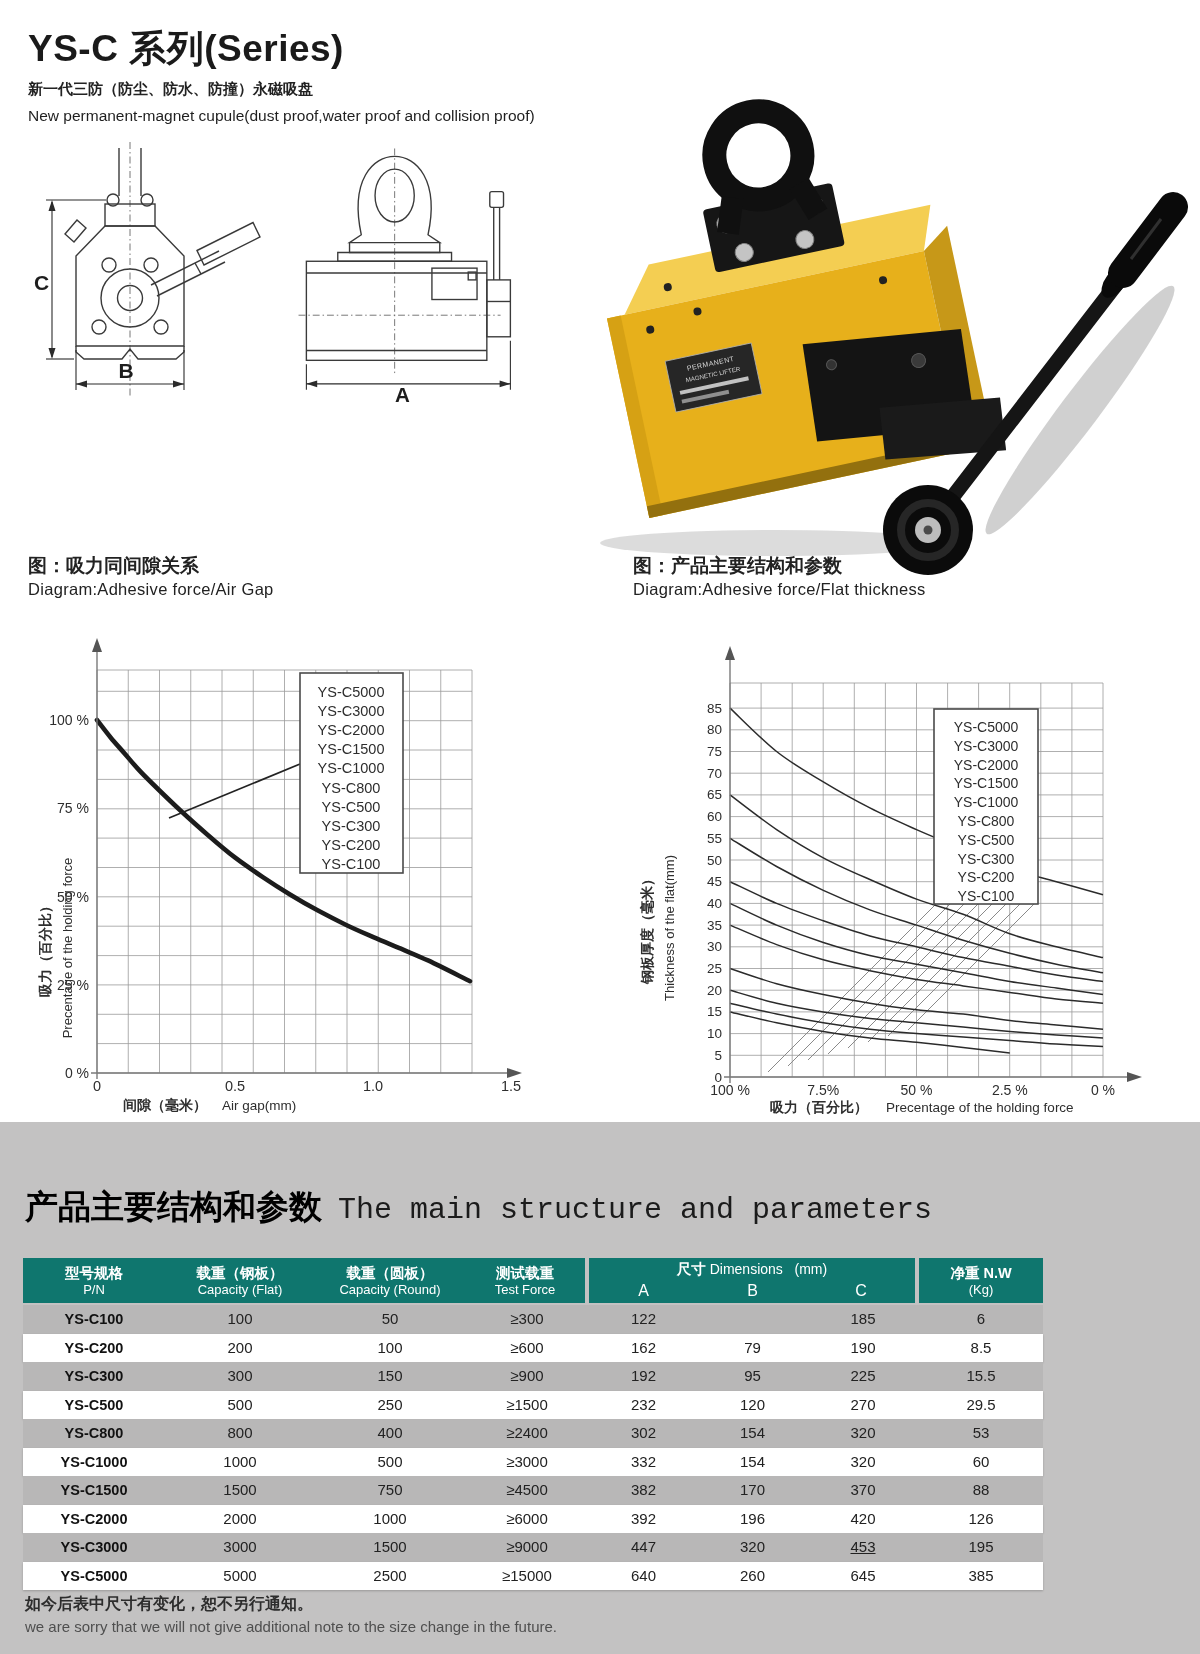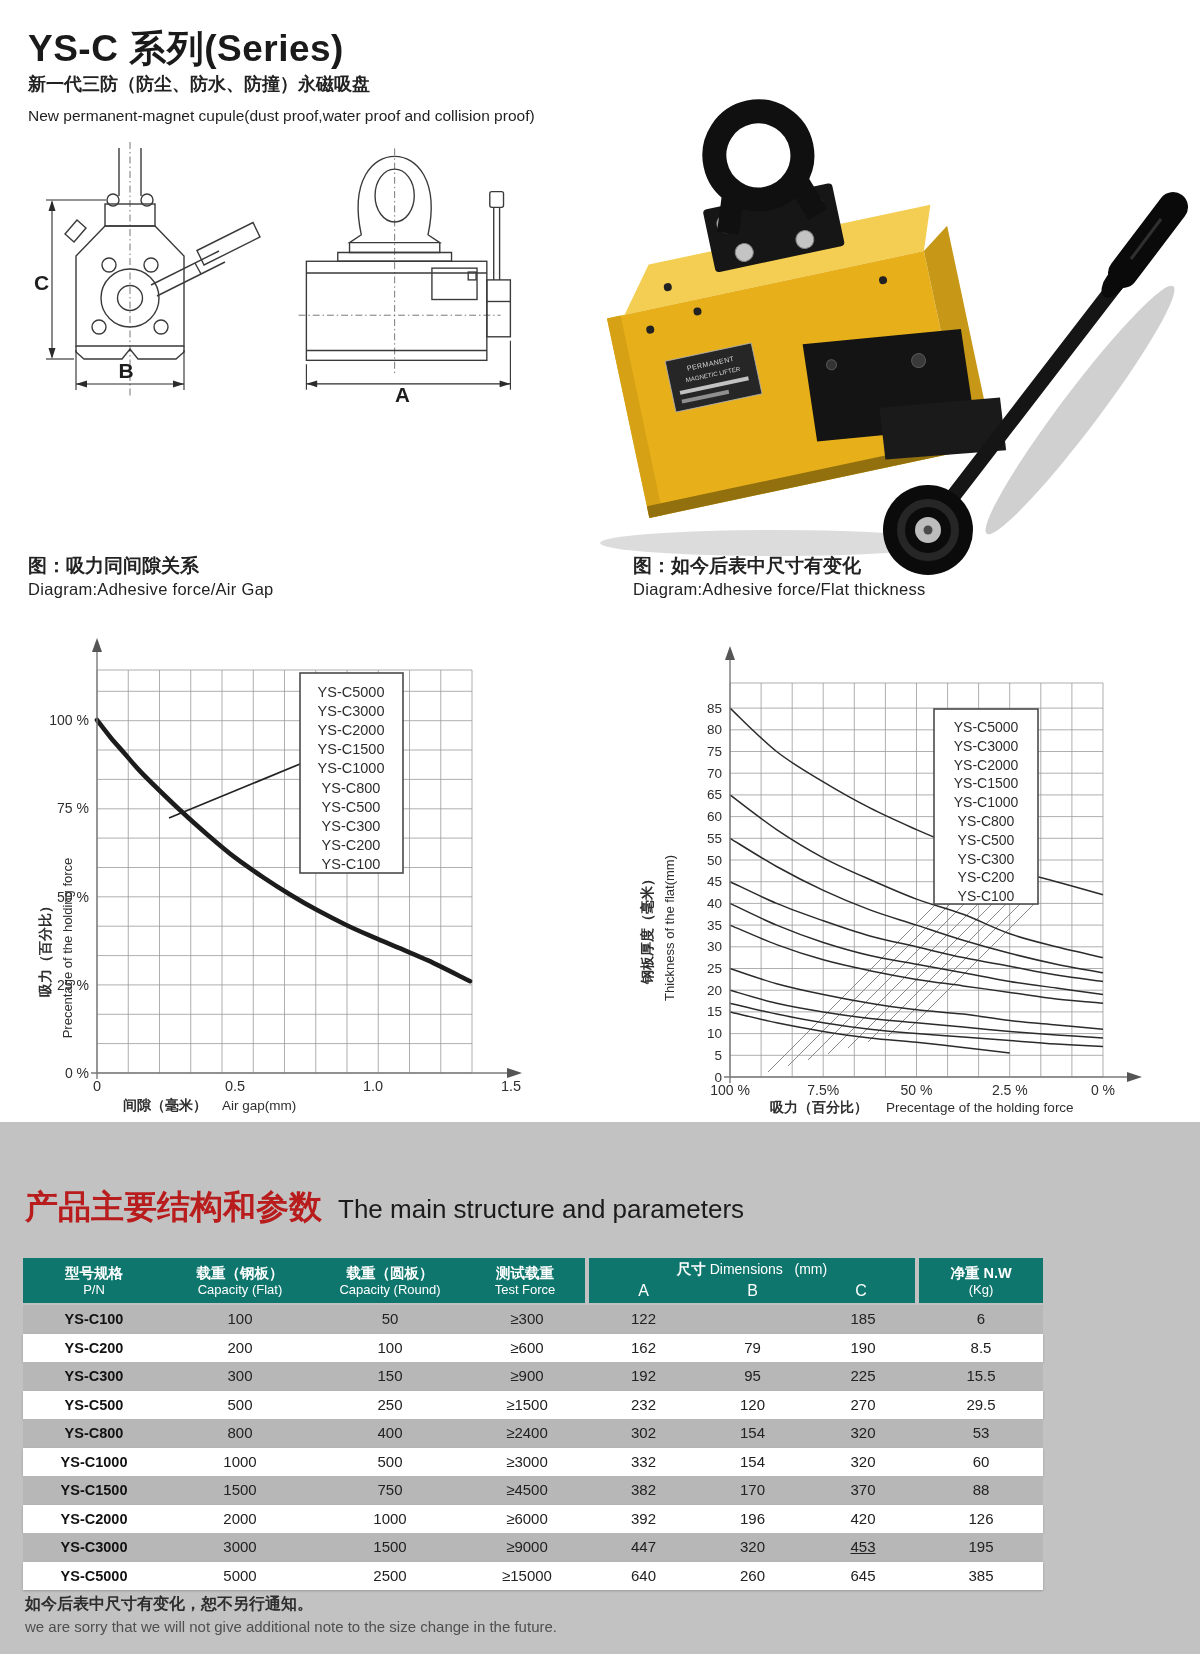--- a/index.html
+++ b/index.html
@@ -1,31 +1,31 @@
 <!DOCTYPE html>
 <html><head>
 <meta charset="utf-8">
 <style>
   html,body{margin:0;padding:0;background:#e9e9e9;}
   .page{position:relative;width:1200px;height:1654px;background:#ffffff;overflow:hidden;
         font-family:"Liberation Sans", sans-serif;color:#1d1d1d;}
   .abs{position:absolute;}
   
   .title{left:28px;top:24px;font-size:37px;font-weight:bold;letter-spacing:.5px;color:#1a1a1a;}
-  .sub-cn{left:28px;top:72px;font-size:18px;font-weight:600;color:#222;}
+  .sub-cn{left:28px;top:80px;font-size:15px;font-weight:600;color:#222;}
   .sub-en{left:28px;top:107px;font-size:15.5px;color:#1f1f1f;}
   
   .ct-cn{font-size:19px;font-weight:700;color:#222;}
   .ct-en{font-size:16.5px;color:#222;letter-spacing:.3px;}
   svg text{font-family:"Liberation Sans", sans-serif;}
   
   .params{left:0;top:1122px;width:1200px;height:532px;background:#c3c2c2;}
   .params-title{left:25px;top:1185px;display:flex;align-items:baseline;gap:16px;}
-  .pt-cn{font-size:33px;font-weight:bold;color:#b91c1c;}
-  .pt-en{font-size:26px;color:#1b1b1b;}
+  .pt-cn{font-size:33px;font-weight:bold;color:#000000;}
+  .pt-en{font-size:30px;color:#1b1b1b;font-family:Liberation Mono, monospace;}
   
   .spec-table{left:23px;top:1258px;width:1020px;}
   .t-head{display:flex;}
   .hb{background:#0f766e;color:#fff;height:45px;box-sizing:border-box;}
   .hb1{display:flex;margin-right:4px;}
   .hb2{margin-right:4px;width:326px;}
   .hb3{width:124px;display:flex;flex-direction:column;justify-content:center;text-align:center;}
   .hcell{display:flex;flex-direction:column;justify-content:center;text-align:center;}
   .hcn{font-size:14.5px;font-weight:600;line-height:17px;}
   .hen{font-size:13px;line-height:15px;}
@@ -234,21 +234,21 @@
       <text x="77" y="493" font-size="14.5" fill="#2e2e2e" text-anchor="middle" dn="x-tick-label">0</text>
       <text x="215" y="493" font-size="14.5" fill="#2e2e2e" text-anchor="middle" dn="x-tick-label">0.5</text>
       <text x="353" y="493" font-size="14.5" fill="#2e2e2e" text-anchor="middle" dn="x-tick-label">1.0</text>
       <text x="491" y="493" font-size="14.5" fill="#2e2e2e" text-anchor="middle" dn="x-tick-label">1.5</text>
       <text x="103" y="512" font-size="14" fill="#2e2e2e" font-weight="bold" dn="x-axis-label-cn">间隙（毫米）</text>
       <text x="202" y="512" font-size="13.5" fill="#2e2e2e" dn="x-axis-label-en">Air gap(mm)</text>
       <text x="30" y="350" font-size="14" fill="#2e2e2e" font-weight="bold" text-anchor="middle" transform="rotate(-90 30 350)" dn="y-axis-label-cn">吸力（百分比）</text>
       <text x="52" y="350" font-size="13" fill="#2e2e2e" text-anchor="middle" transform="rotate(-90 52 350)" dn="y-axis-label-en">Precentage of the holding force</text>
     </svg>
 
-  <div class="abs ct-cn" style="left:633px;top:553px">图：如今后表中尺寸有变化</div>
+  <div class="abs ct-cn" style="left:633px;top:553px">图：产品主要结构和参数</div>
   <div class="abs ct-en" style="left:633px;top:580px">Diagram:Adhesive  force/Flat  thickness</div>
   <svg class="abs" style="left:618px;top:598px" width="582" height="540" viewBox="0 0 582 540">
       <g stroke="#9b9b9b" stroke-width="0.8">
         <line x1="112.0" y1="85" x2="112.0" y2="479"></line>
         <line x1="143.1" y1="85" x2="143.1" y2="479"></line>
         <line x1="174.2" y1="85" x2="174.2" y2="479"></line>
         <line x1="205.2" y1="85" x2="205.2" y2="479"></line>
         <line x1="236.3" y1="85" x2="236.3" y2="479"></line>
         <line x1="267.4" y1="85" x2="267.4" y2="479"></line>
         <line x1="298.5" y1="85" x2="298.5" y2="479"></line>

